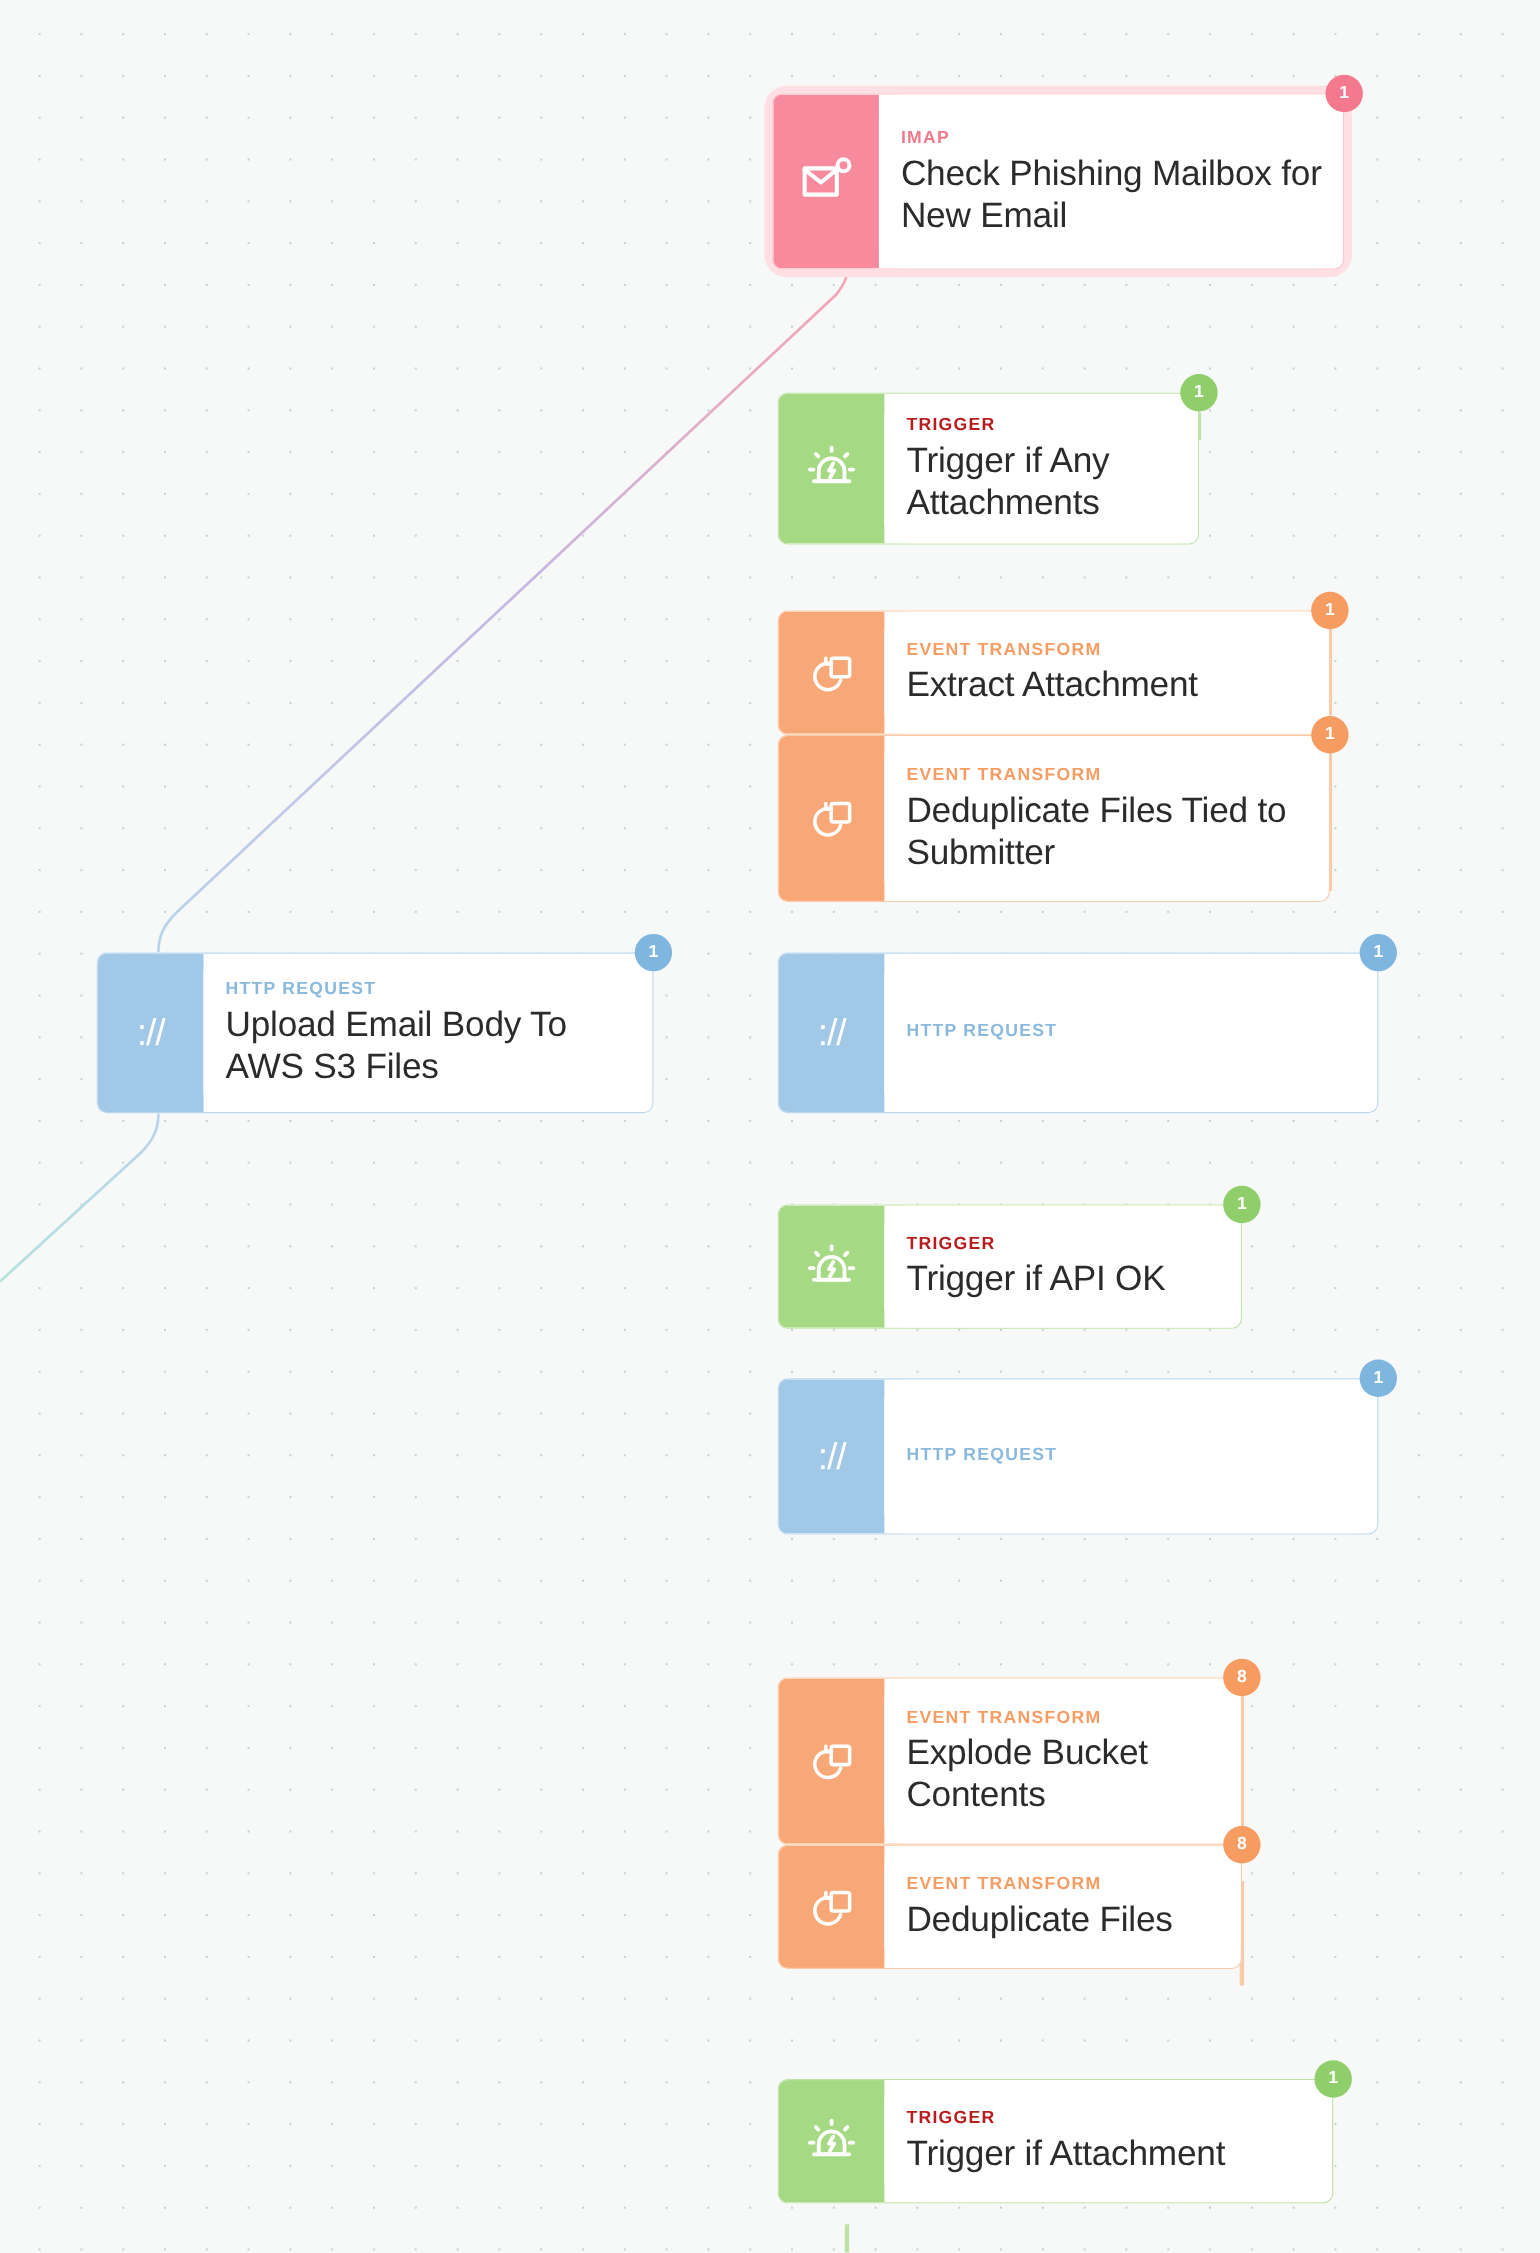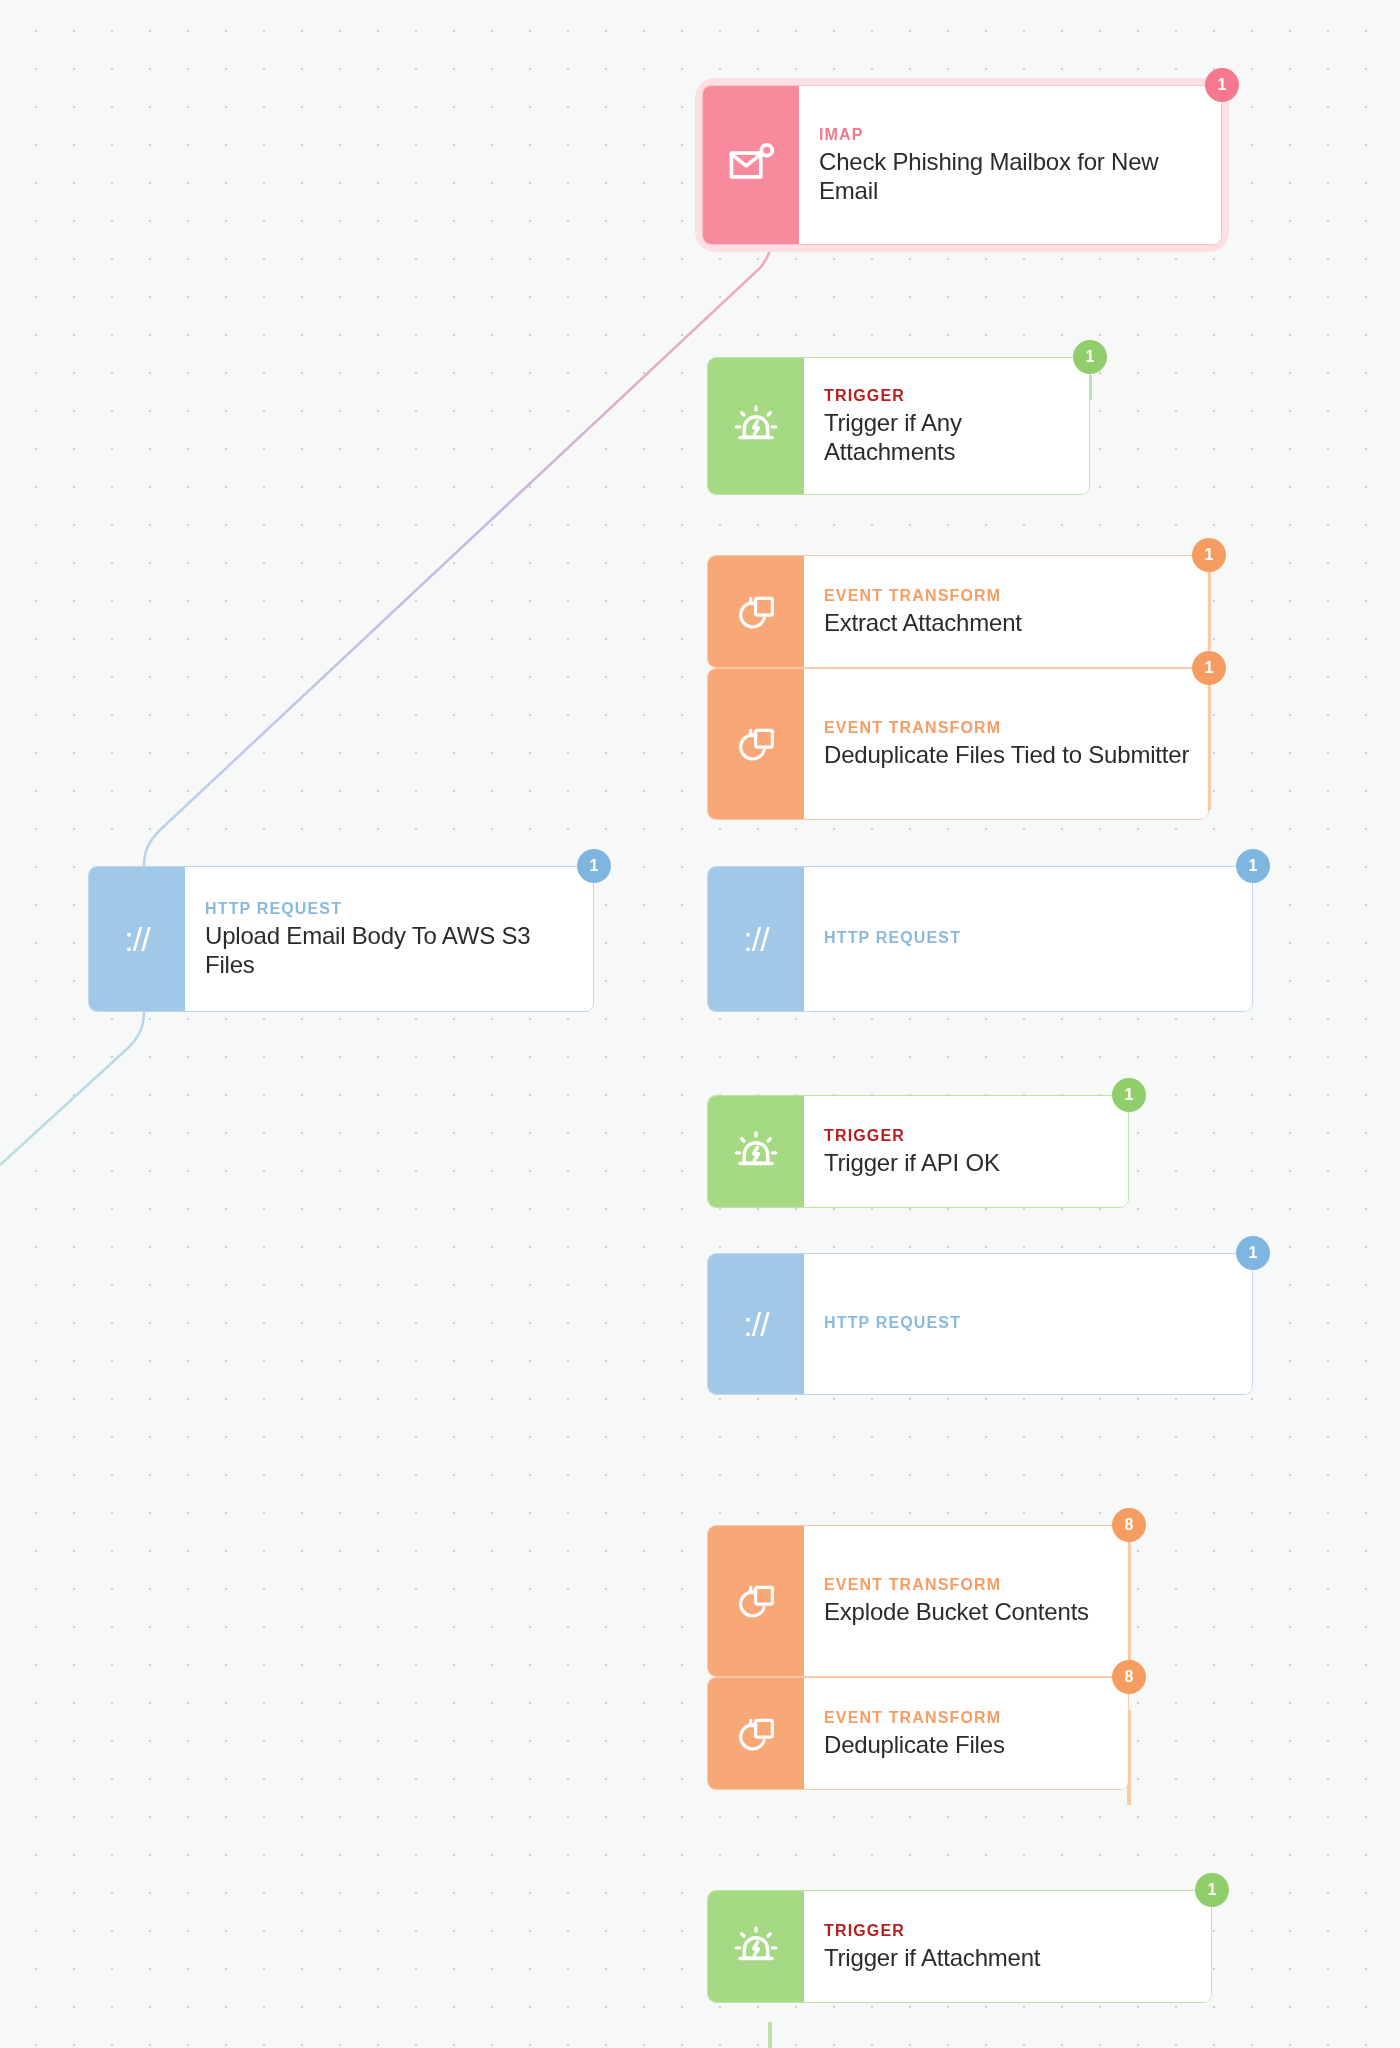--- a/index.html
+++ b/index.html
@@ -62,33 +62,34 @@
     color: #ffffff;
   }
 
   .node-body {
     flex: 1 1 auto;
     display: flex;
     flex-direction: column;
     justify-content: center;
     padding: 0 18px 0 20px;
     background: #ffffff;
+    border-radius: 19px;
   }
 
   .node-kind {
     font-size: 16px;
     font-weight: bold;
     letter-spacing: 1.15px;
     text-transform: uppercase;
     line-height: 1.25;
     margin-bottom: 3px;
   }
 
   .node-title {
-    font-size: 24px;
+    font-size: 32px;
     font-weight: 400;
     color: #2b2b2b;
     line-height: 1.17;
     letter-spacing: -0.2px;
   }
 
   
   .t-imap   .node-icon { background: #f78a9c; }
   .t-imap   .node-kind { color: #f2788c; }
   .t-imap   .node-inner { border: 1.5px solid #fbc3cd; }

